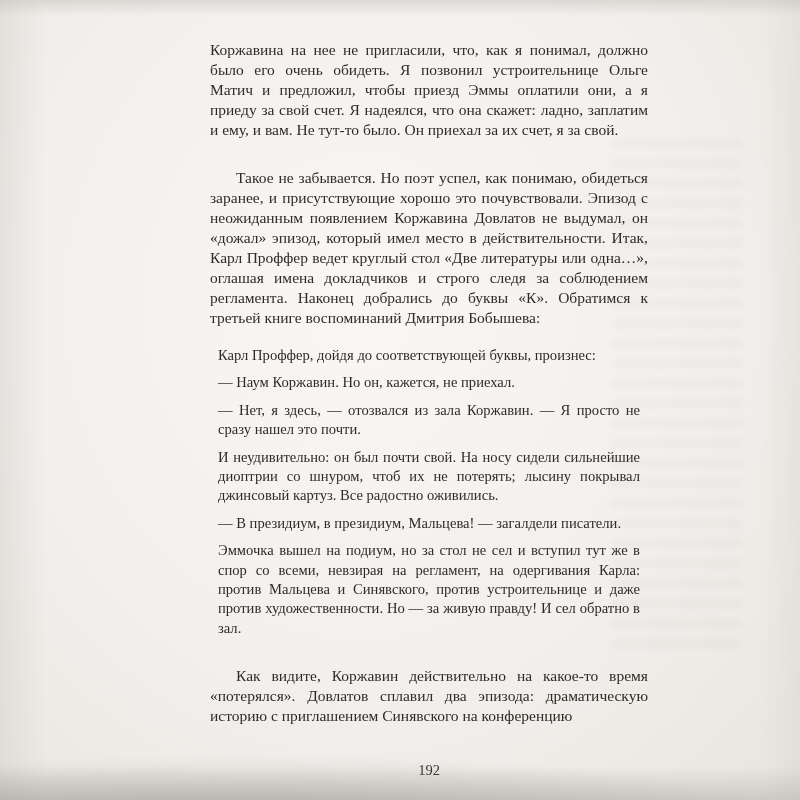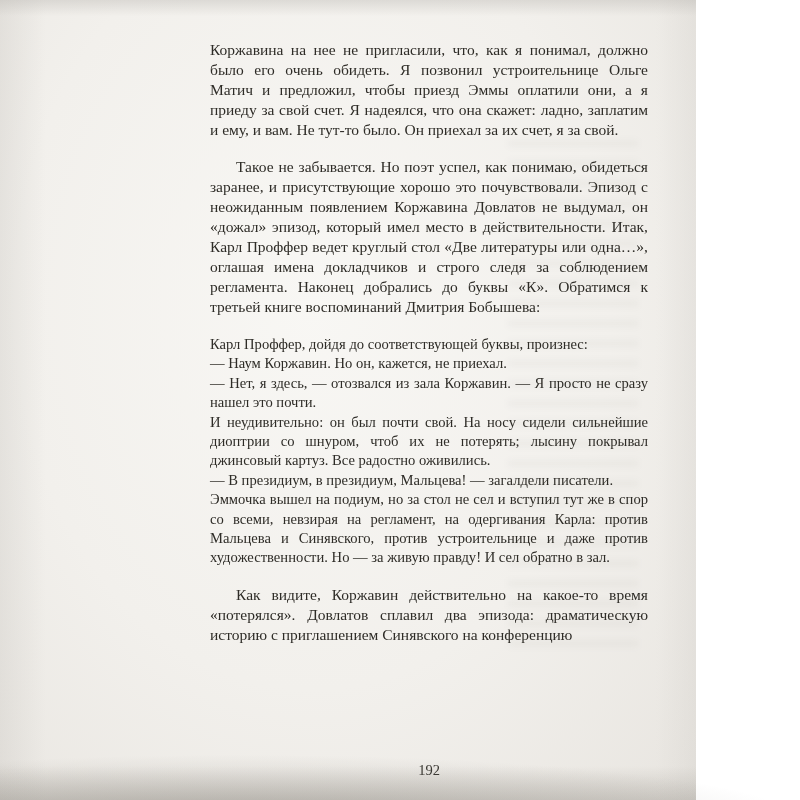--- a/index.html
+++ b/index.html
@@ -7,21 +7,21 @@
     padding: 0;
     width: 800px;
     height: 800px;
     overflow: hidden;
     font-family: "Liberation Serif", "DejaVu Serif", serif;
   }
 
   
   .photo {
     position: relative;
-    width: 696px;
+    width: 800px;
     height: 800px;
     background:
       linear-gradient(180deg, rgba(186,183,178,0.40) 0px, rgba(186,183,178,0.0) 16px),
       linear-gradient(0deg,   rgba(172,168,161,0.45) 0px, rgba(172,168,161,0.0) 34px),
       linear-gradient(90deg,  rgba(198,195,190,0.30) 0px, rgba(198,195,190,0.0) 46px),
       linear-gradient(270deg, rgba(198,195,190,0.22) 0px, rgba(198,195,190,0.0) 40px),
       radial-gradient(ellipse at 45% 38%, #f8f7f4 0%, #f2f0ec 55%, #e8e5e0 100%);
   }
 
   
@@ -60,28 +60,28 @@
     font-size: 15.5px;
     line-height: 20px;
     text-align: justify;
     hyphens: auto;
     -webkit-hyphens: auto;
   }
 
   .text-column p { margin: 0; }
 
   p.para-indent { text-indent: 26px; }
-  p.spaced      { margin-top: 17px; }
+  p.spaced      { margin-top: 28px; }
 
   .quote {
     margin-top: 18px;
     font-size: 14.6px;
     line-height: 19.4px;
   }
-  .quote p { margin: 0; }
+  .quote p { margin: 8px; }
 
   .page-number {
     position: absolute;
     left: 210px;
     top: 762px;
     width: 438px;
     text-align: center;
     font-size: 14.5px;
     color: #35332e;
   }

